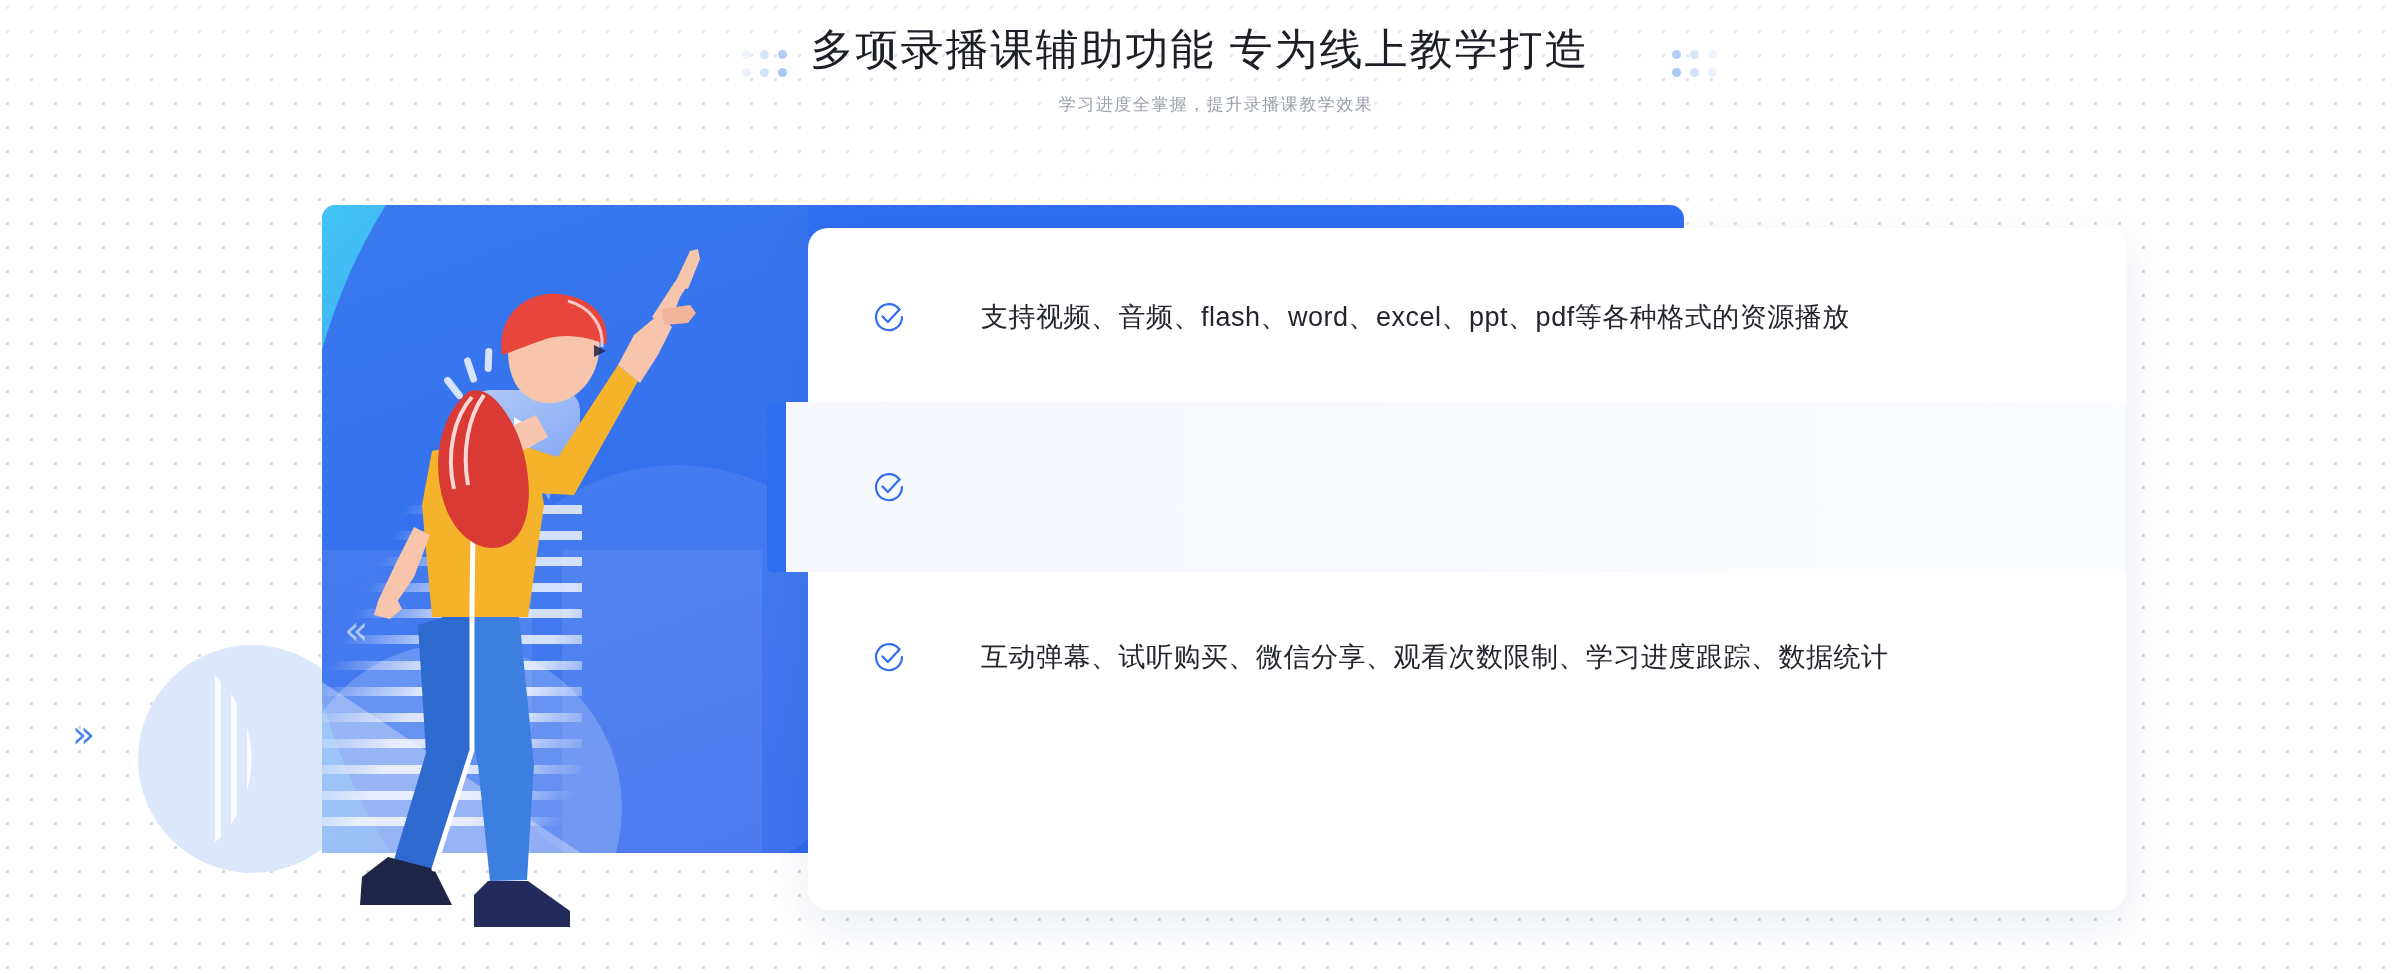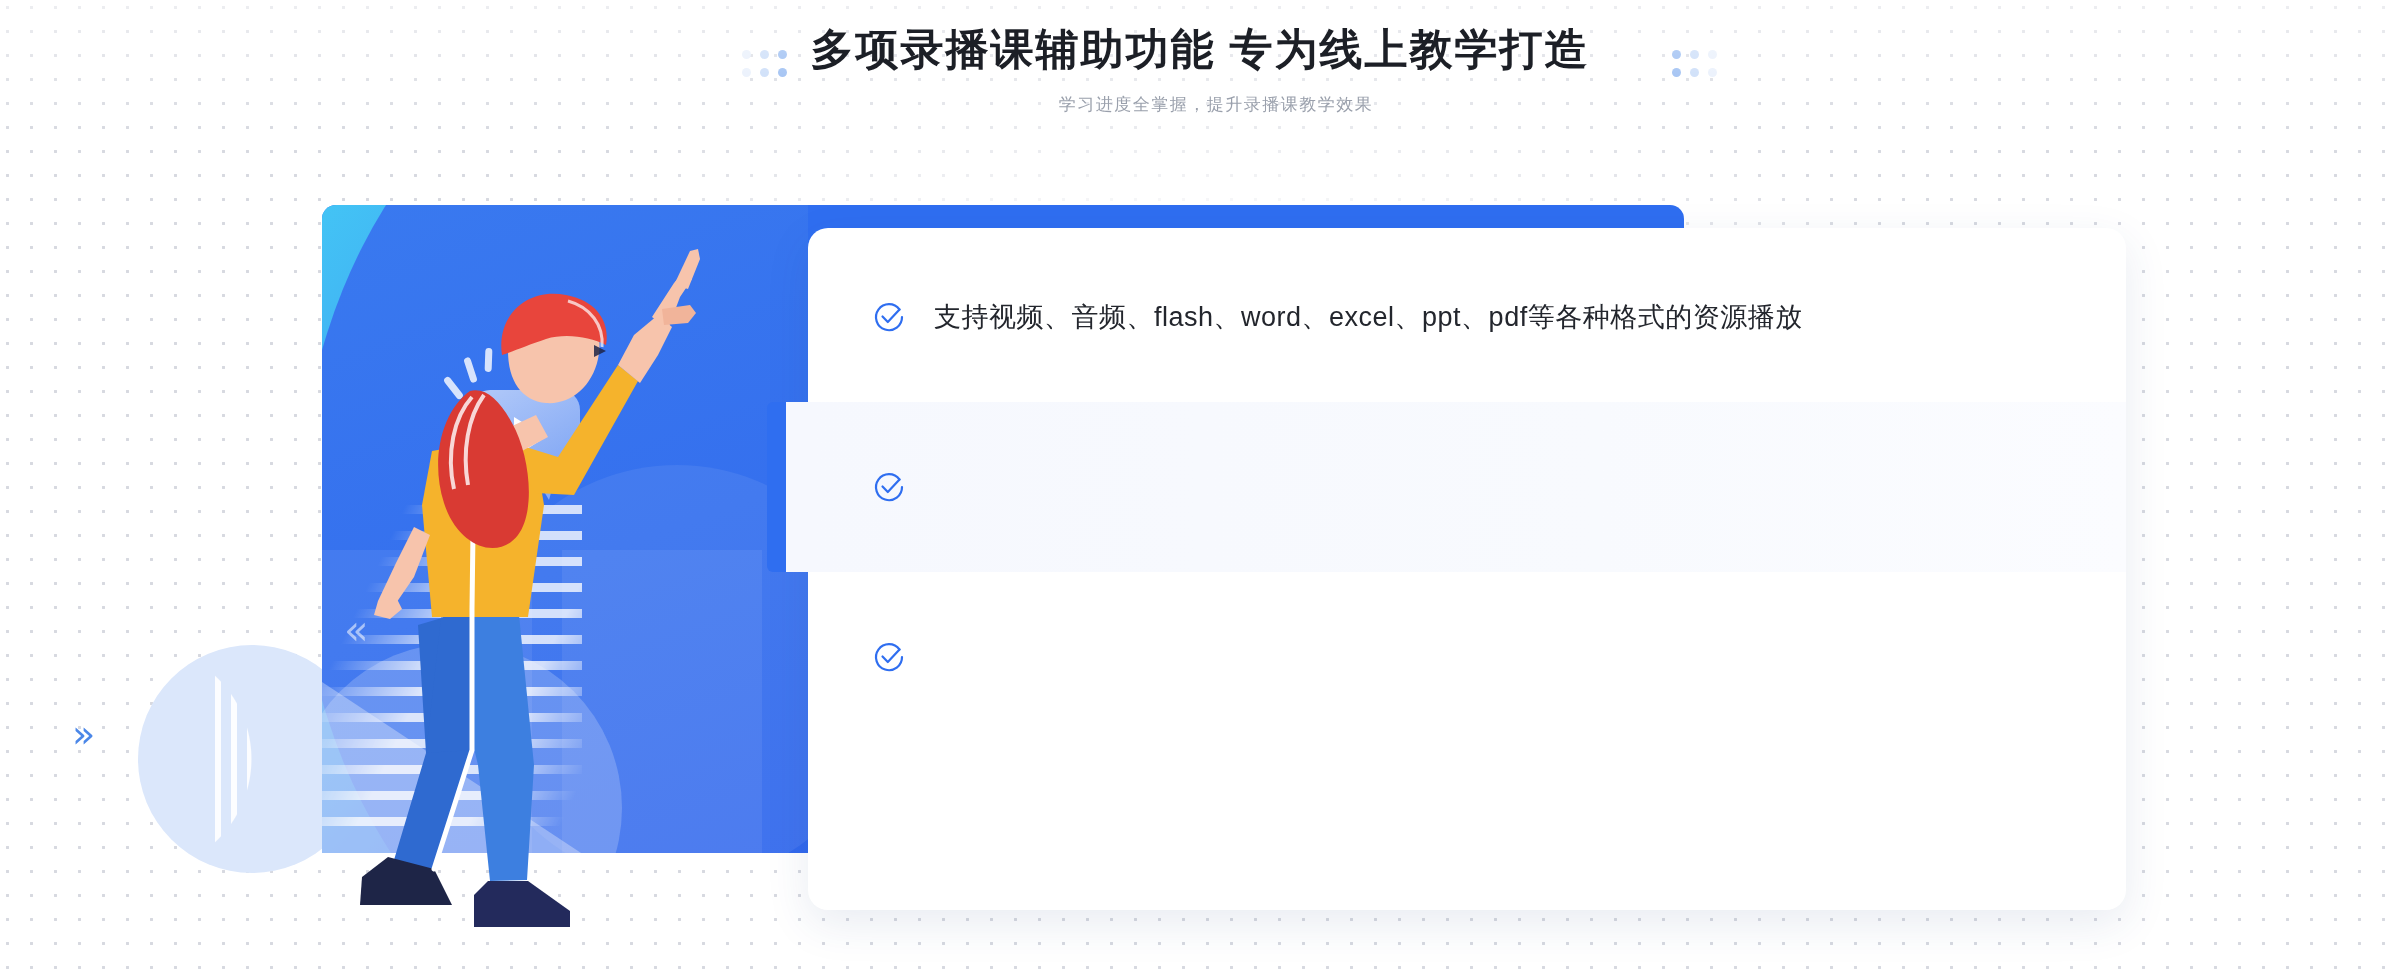--- a/index.html
+++ b/index.html
@@ -40,21 +40,21 @@
   
   #header {
     position: absolute;
     top: 0; left: 0; right: 0;
     height: 160px;
     z-index: 5;
     text-align: center;
   }
   #title {
     font-size: 43px;
-    font-weight: bold;
+    font-weight: normal;
     color: #1c1f26;
     letter-spacing: 2px;
     line-height: 1;
     padding-top: 28px;
   }
   #subtitle {
     font-size: 17px;
     color: #9aa0ac;
     letter-spacing: 1.5px;
     margin-top: 22px;
@@ -220,20 +220,21 @@
     z-index: 6;
     padding-top: 4px;
   }
 
   .feature-row {
     position: relative;
     height: 170px;
     display: flex;
     align-items: center;
     padding-left: 64px;
+    gap: 47px;
   }
   .feature-row.highlight {
     background: linear-gradient(to right, #f6f8fe 0%, #f8fafe 60%, #fbfcff 100%);
   }
   
   .feature-row.highlight::before {
     content: "";
     position: absolute;
     left: -41px; top: 0;
     width: 41px; height: 100%;
@@ -392,15 +393,16 @@
       <path d="M10.5 16.5 L15.8 22 L27.5 9.5" fill="none" stroke="#2f6ef0" stroke-width="2.2" stroke-linecap="round" stroke-linejoin="round"></path>
     </svg>
   </div>
 
 
   <div class="feature-row">
     <svg class="check-icon" viewBox="0 0 34 34">
       <path d="M27.5 9.5 A13 13 0 1 0 30 17" fill="none" stroke="#2f6ef0" stroke-width="2.2" stroke-linecap="round"></path>
       <path d="M10.5 16.5 L15.8 22 L27.5 9.5" fill="none" stroke="#2f6ef0" stroke-width="2.2" stroke-linecap="round" stroke-linejoin="round"></path>
     </svg>
+    <div class="feature-text">互动弹幕、试听购买、微信分享、观看次数限制、学习进度跟踪、数据统计</div>
   </div>
 
 </div>
 
 </body></html>

